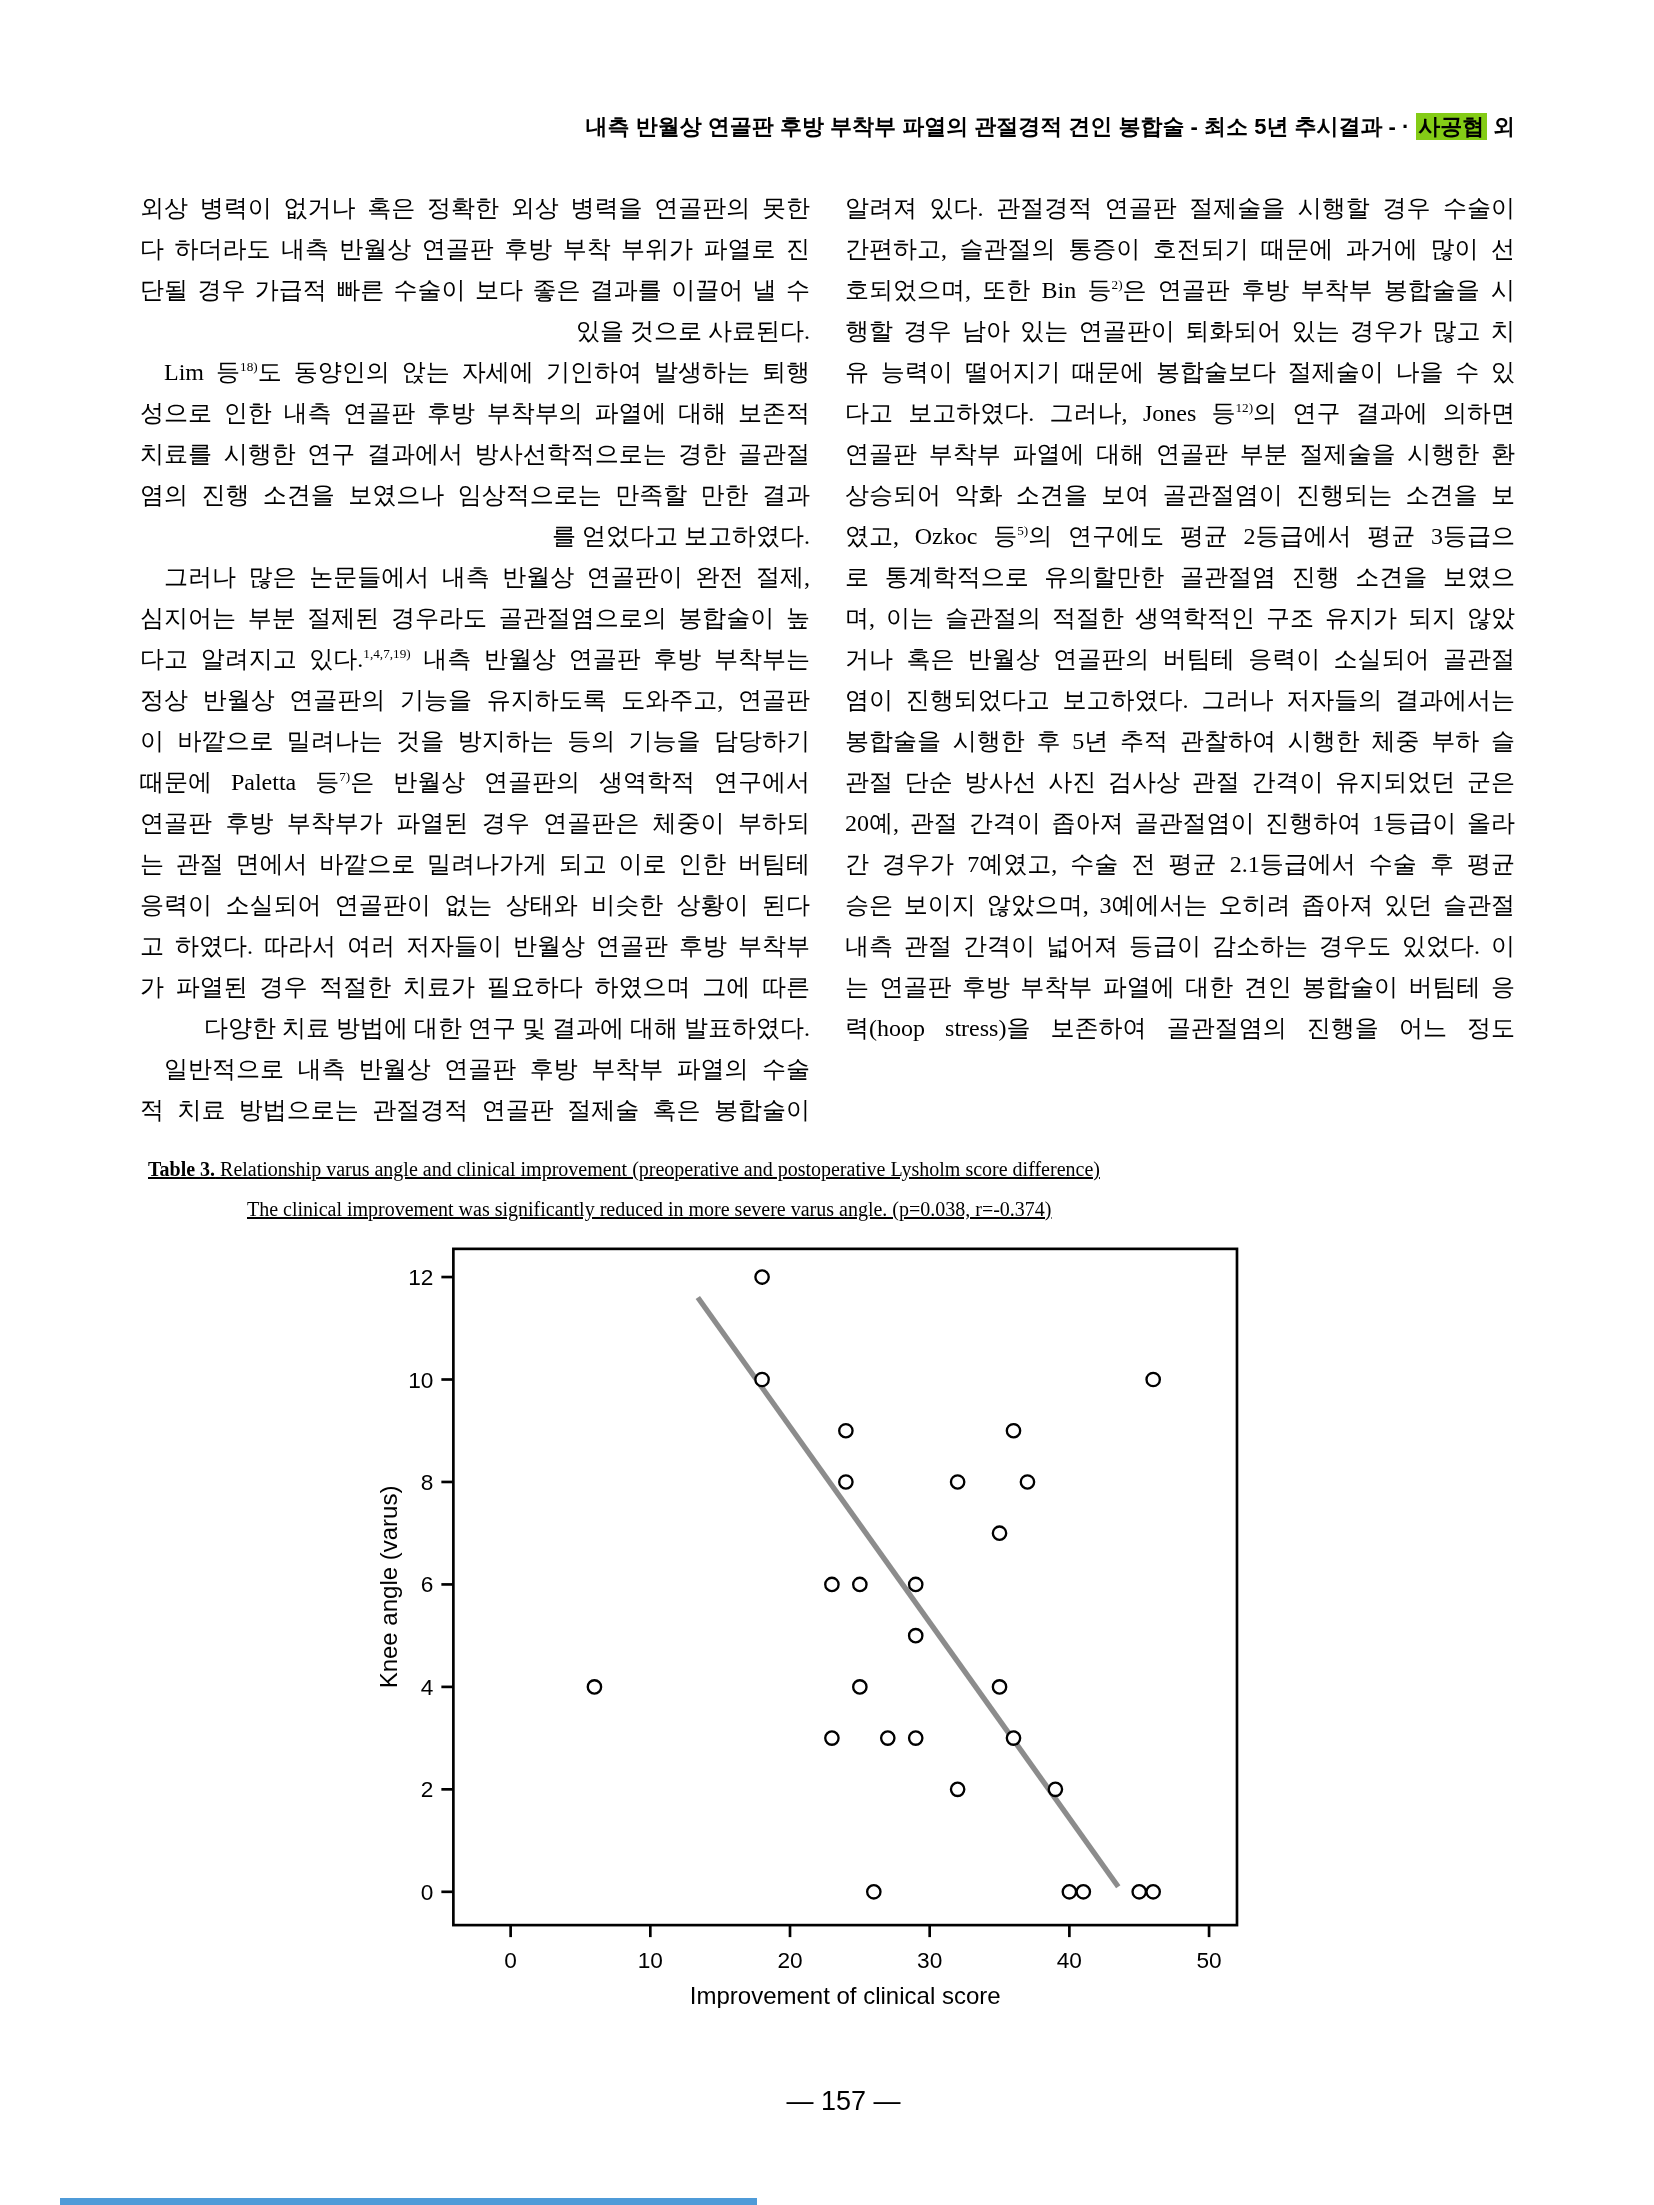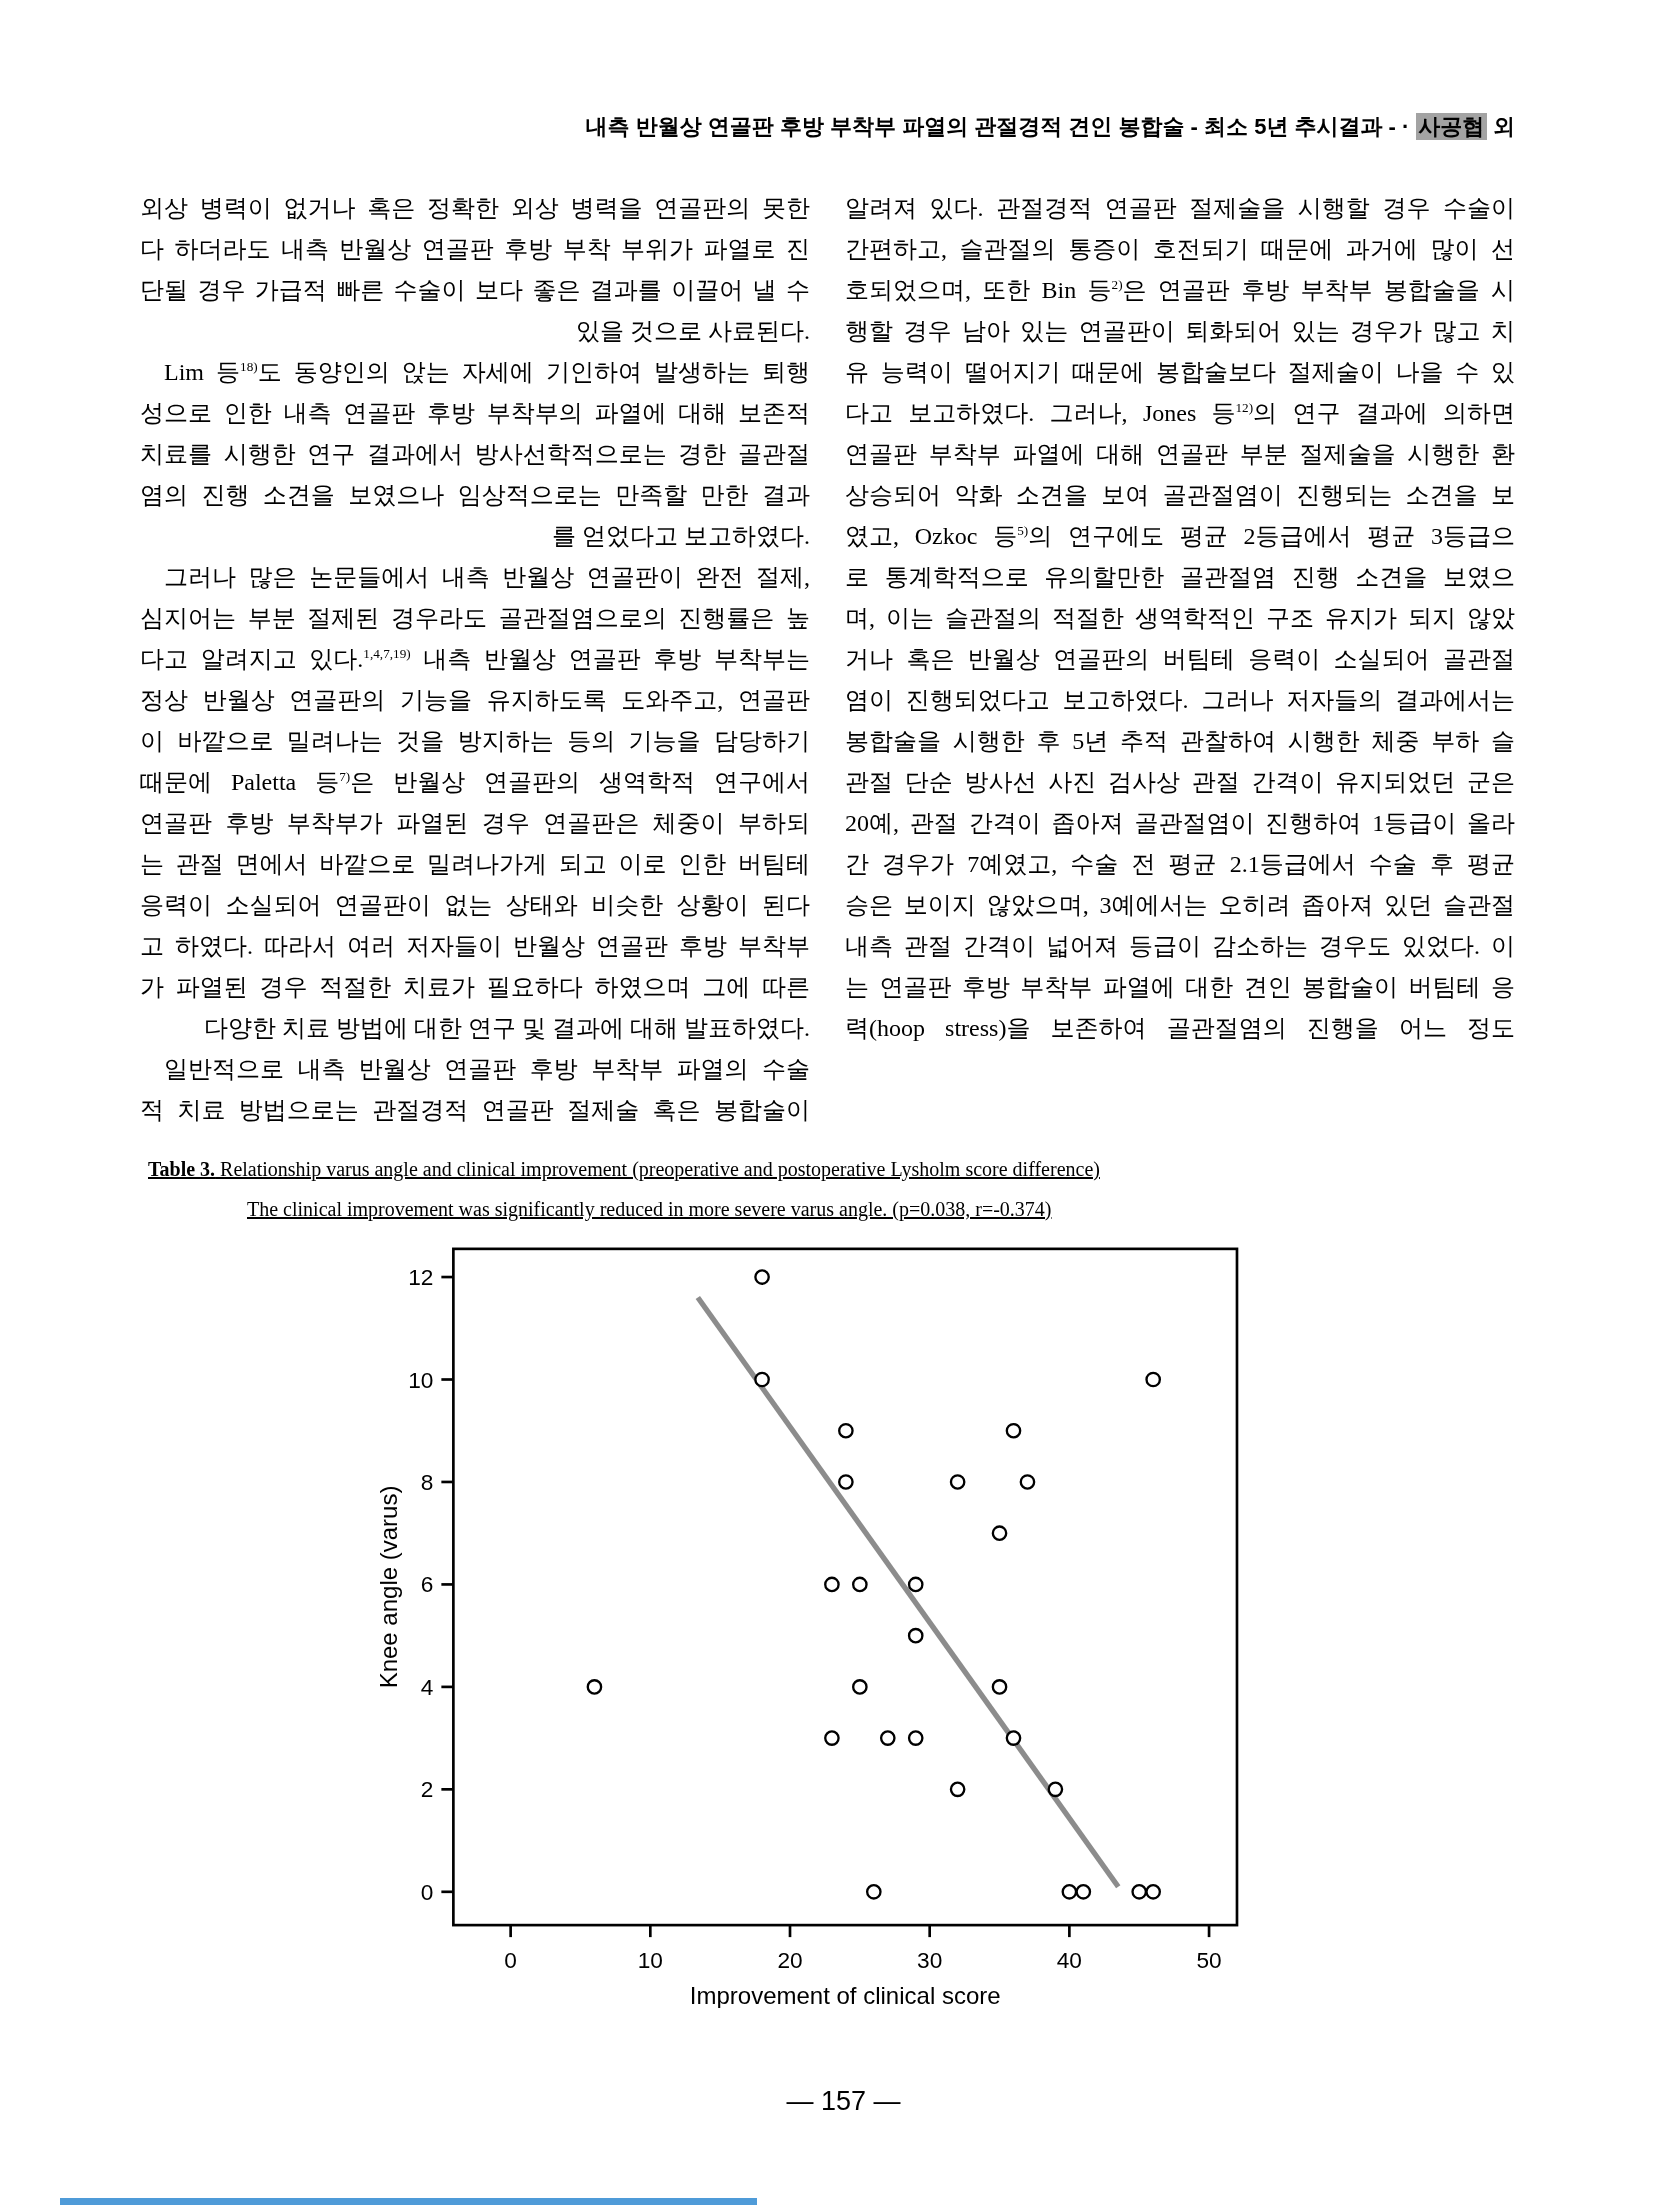--- a/index.html
+++ b/index.html
@@ -28,36 +28,36 @@
            font-size:27px;font-family:"Liberation Sans","DejaVu Sans",sans-serif;}
   .accent-bar{position:absolute;top:2198px;left:60px;width:697px;height:6.7px;}
 </style>
 </head>
 <body>
 
 <div class="page">
 
   <div class="runhead">
     <span>내측 반월상 연골판 후방 부착부 파열의 관절경적 견인 봉합술 - 최소 5년 추시결과 - ·</span>
-    <span class="hl" style="background-color: #a3a3a3;">사공협</span><span> 외</span>
+    <span class="hl" style="background-color: #84cc16;">사공협</span><span> 외</span>
   </div>
 
   <div class="cols">
     <div class="col" id="col-left">
         <div class="line jst">외상 병력이 없거나 혹은 정확한 외상 병력을 연골판의 못한</div>
         <div class="line jst">다 하더라도 내측 반월상 연골판 후방 부착 부위가 파열로 진</div>
         <div class="line jst">단될 경우 가급적 빠른 수술이 보다 좋은 결과를 이끌어 낼 수</div>
         <div class="line">있을 것으로 사료된다.</div>
         <div class="line indent jst">Lim 등<sup>18)</sup>도 동양인의 앉는 자세에 기인하여 발생하는 퇴행</div>
         <div class="line jst">성으로 인한 내측 연골판 후방 부착부의 파열에 대해 보존적</div>
         <div class="line jst">치료를 시행한 연구 결과에서 방사선학적으로는 경한 골관절</div>
         <div class="line jst">염의 진행 소견을 보였으나 임상적으로는 만족할 만한 결과</div>
         <div class="line">를 얻었다고 보고하였다.</div>
         <div class="line indent jst">그러나 많은 논문들에서 내측 반월상 연골판이 완전 절제,</div>
-        <div class="line jst">심지어는 부분 절제된 경우라도 골관절염으로의 진행률은 높</div>
+        <div class="line jst">심지어는 부분 절제된 경우라도 골관절염으로의 봉합술이 높</div>
         <div class="line jst">다고 알려지고 있다.<sup>1,4,7,19)</sup> 내측 반월상 연골판 후방 부착부는</div>
         <div class="line jst">정상 반월상 연골판의 기능을 유지하도록 도와주고, 연골판</div>
         <div class="line jst">이 바깥으로 밀려나는 것을 방지하는 등의 기능을 담당하기</div>
         <div class="line jst">때문에 Paletta 등<sup>7)</sup>은 반월상 연골판의 생역학적 연구에서</div>
         <div class="line jst">연골판 후방 부착부가 파열된 경우 연골판은 체중이 부하되</div>
         <div class="line jst">는 관절 면에서 바깥으로 밀려나가게 되고 이로 인한 버팀테</div>
         <div class="line jst">응력이 소실되어 연골판이 없는 상태와 비슷한 상황이 된다</div>
         <div class="line jst">고 하였다. 따라서 여러 저자들이 반월상 연골판 후방 부착부</div>
         <div class="line jst">가 파열된 경우 적절한 치료가 필요하다 하였으며 그에 따른</div>
         <div class="line">다양한 치료 방법에 대한 연구 및 결과에 대해 발표하였다.</div>

